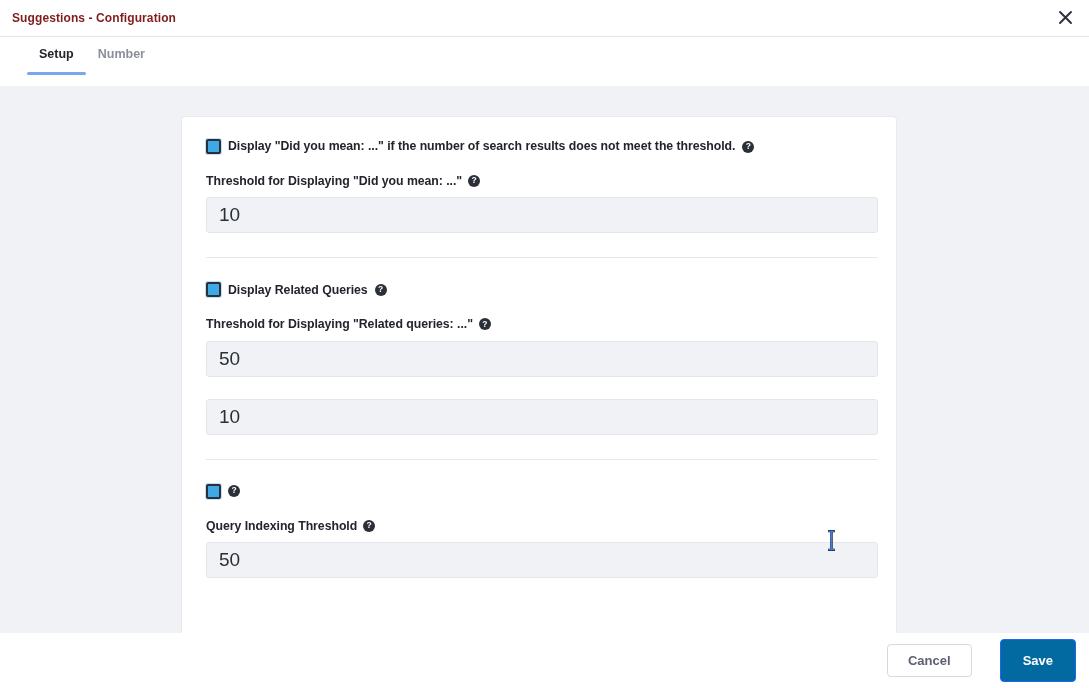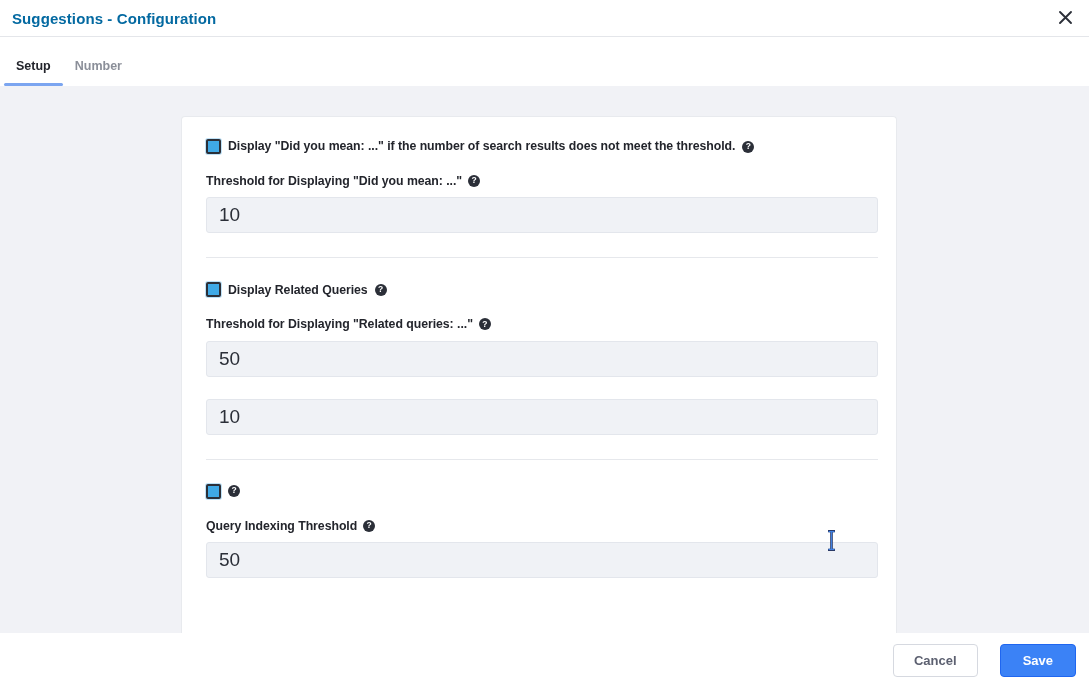--- a/index.html
+++ b/index.html
@@ -25,23 +25,23 @@
     height: 37px;
     flex: 0 0 37px;
     background: #ffffff;
     border-bottom: 1px solid #e4e6ea;
     display: flex;
     align-items: center;
     padding: 0 12px 0 12px;
     position: relative;
   }
   .dialog-title {
-    font-size: 15px;
-    font-weight: bold;
-    color: #0369a1;
+    font-size: 12px;
+    font-weight: bold;
+    color: #7f1d1d;
     letter-spacing: 0.1px;
     line-height: 1;
     padding-left: 0px;
   }
   .close-btn {
     position: absolute;
     right: 8px;
     top: 0px;
     width: 32px;
     height: 34px;
@@ -51,22 +51,22 @@
     cursor: pointer;
   }
   .close-btn svg { display: block; }
 
   
   .tabbar {
     height: 49px;
     flex: 0 0 49px;
     background: #ffffff;
     display: flex;
-    align-items: flex-end;
-    padding-left: 4px;
+    align-items: center;
+    padding-left: 27px;
     border-bottom: 0px;
     position: relative;
   }
   .tab {
     position: relative;
     padding: 0 12px 14px 12px;
     font-size: 12.5px;
     font-weight: bold;
     color: #8b8f99;
     cursor: pointer;
@@ -185,21 +185,21 @@
   .spacer-22 { height: 22px; }
 
   
   .footer {
     flex: 0 0 55px;
     height: 55px;
     background: #ffffff;
     display: flex;
     align-items: center;
     justify-content: flex-end;
-    gap: 22px;
+    gap: 28px;
     padding-right: 13px;
   }
   .btn {
     font-family: "Liberation Sans", sans-serif;
     font-size: 13px;
     font-weight: bold;
     border-radius: 4px;
     cursor: pointer;
     line-height: 1;
     display: inline-flex;
@@ -207,23 +207,23 @@
     justify-content: center;
   }
   .btn-cancel {
     height: 33px;
     padding: 0 20px;
     background: #ffffff;
     color: #5c6070;
     border: 1px solid #d6d9e0;
   }
   .btn-save {
-    height: 33px;
+    height: 43px;
     padding: 0 22px;
-    background: #3b82f6;
+    background: #0369a1;
     color: #ffffff;
     border: 1px solid #1f66f0;
   }
 
   
   .mouse-cursor {
     position: absolute;
     left: 826px;
     top: 444px;
     width: 11px;

